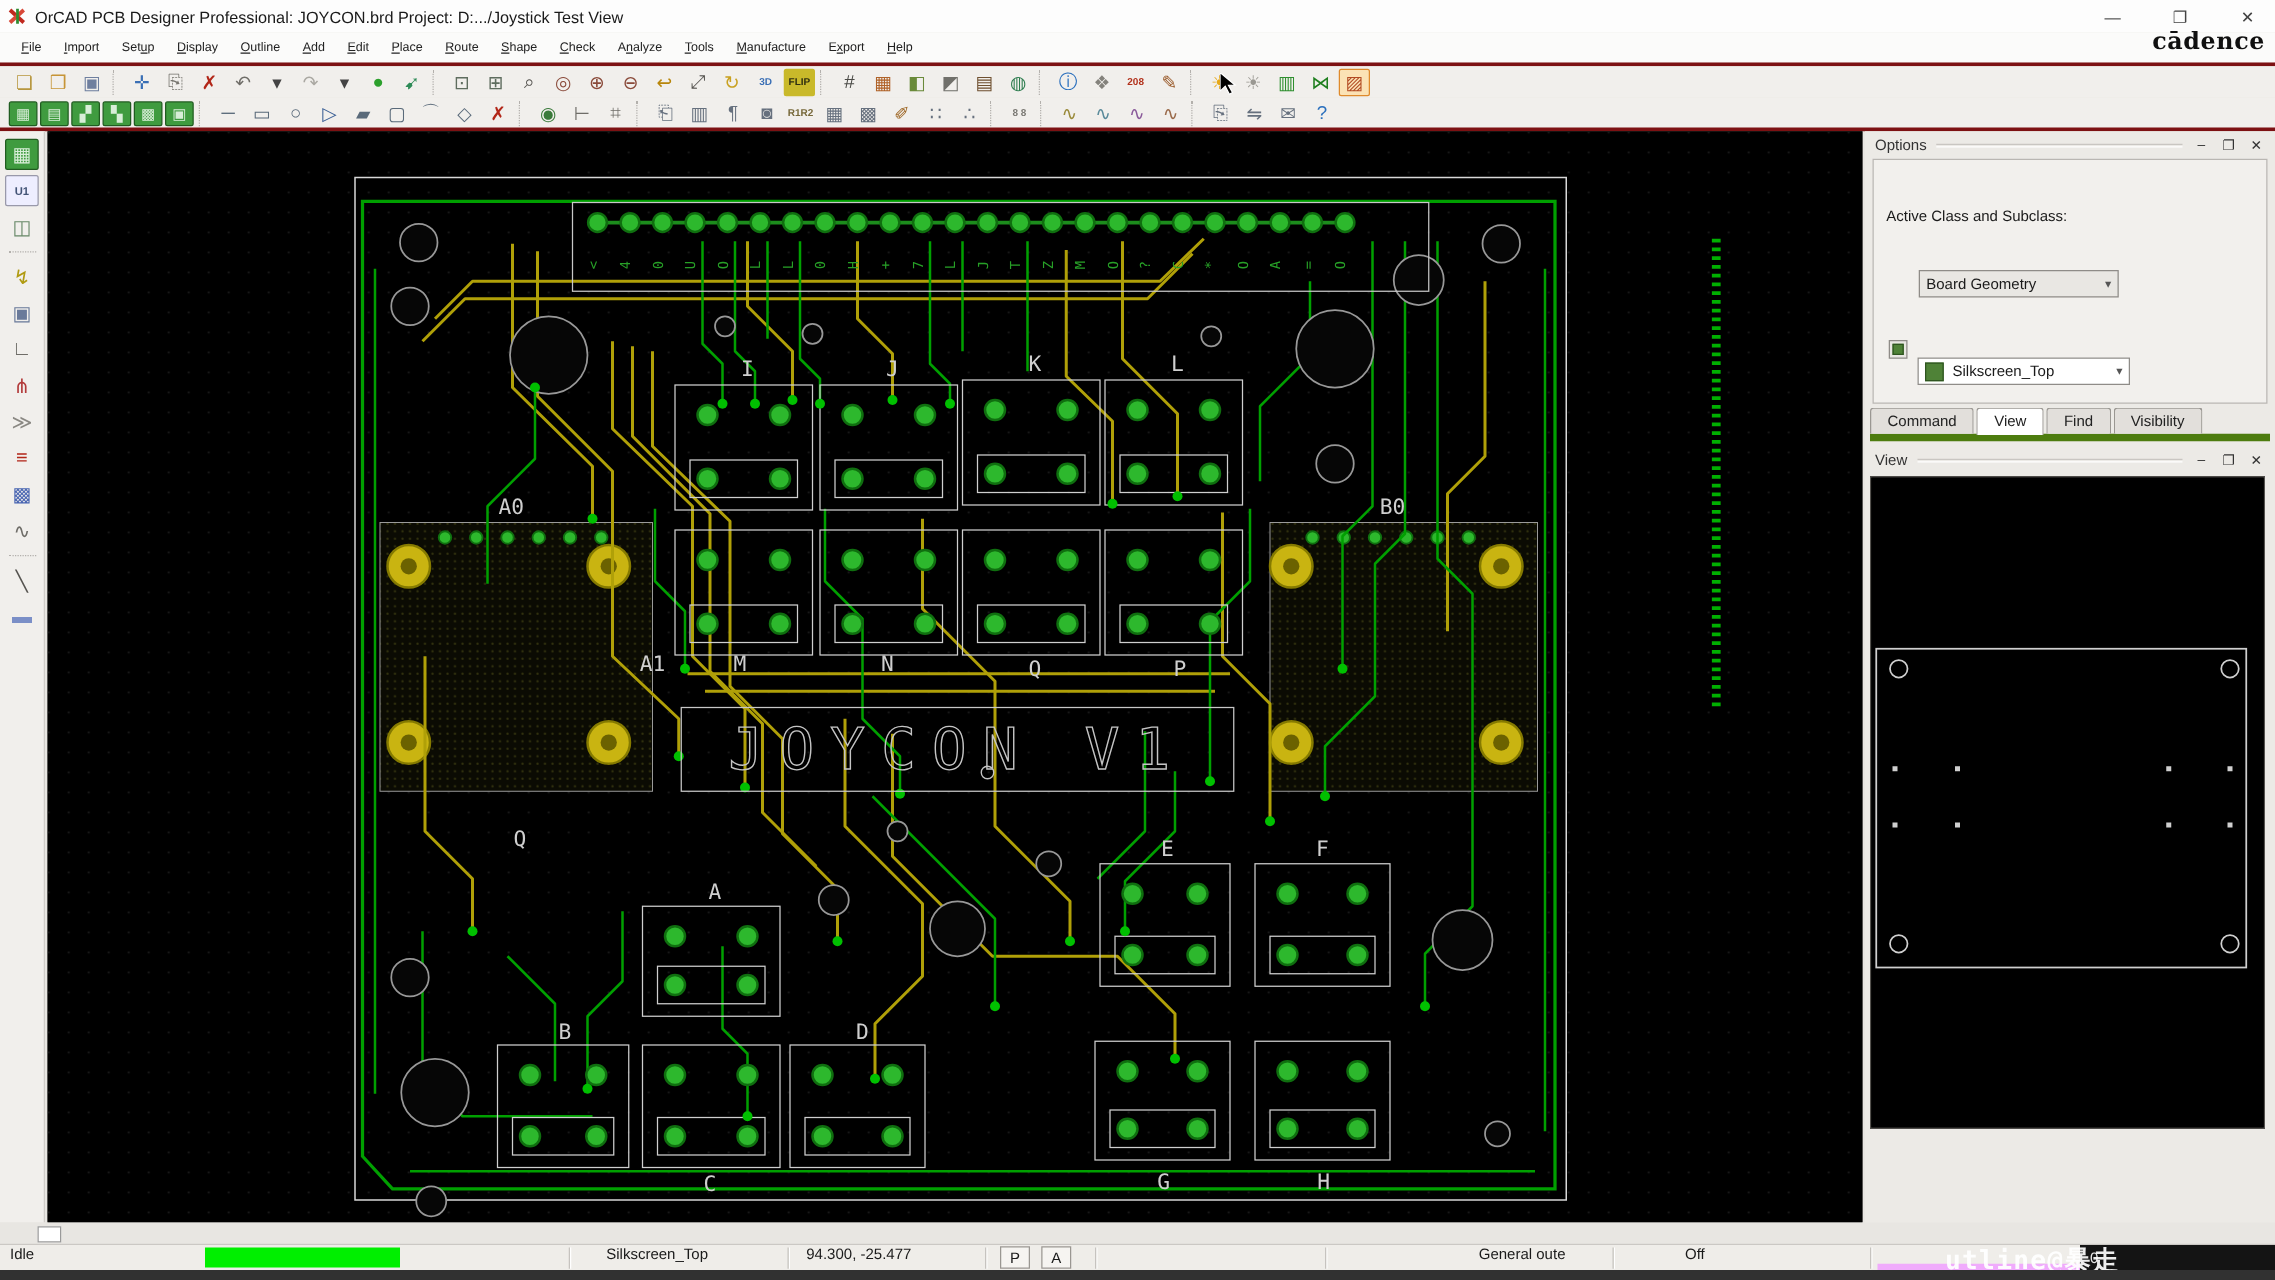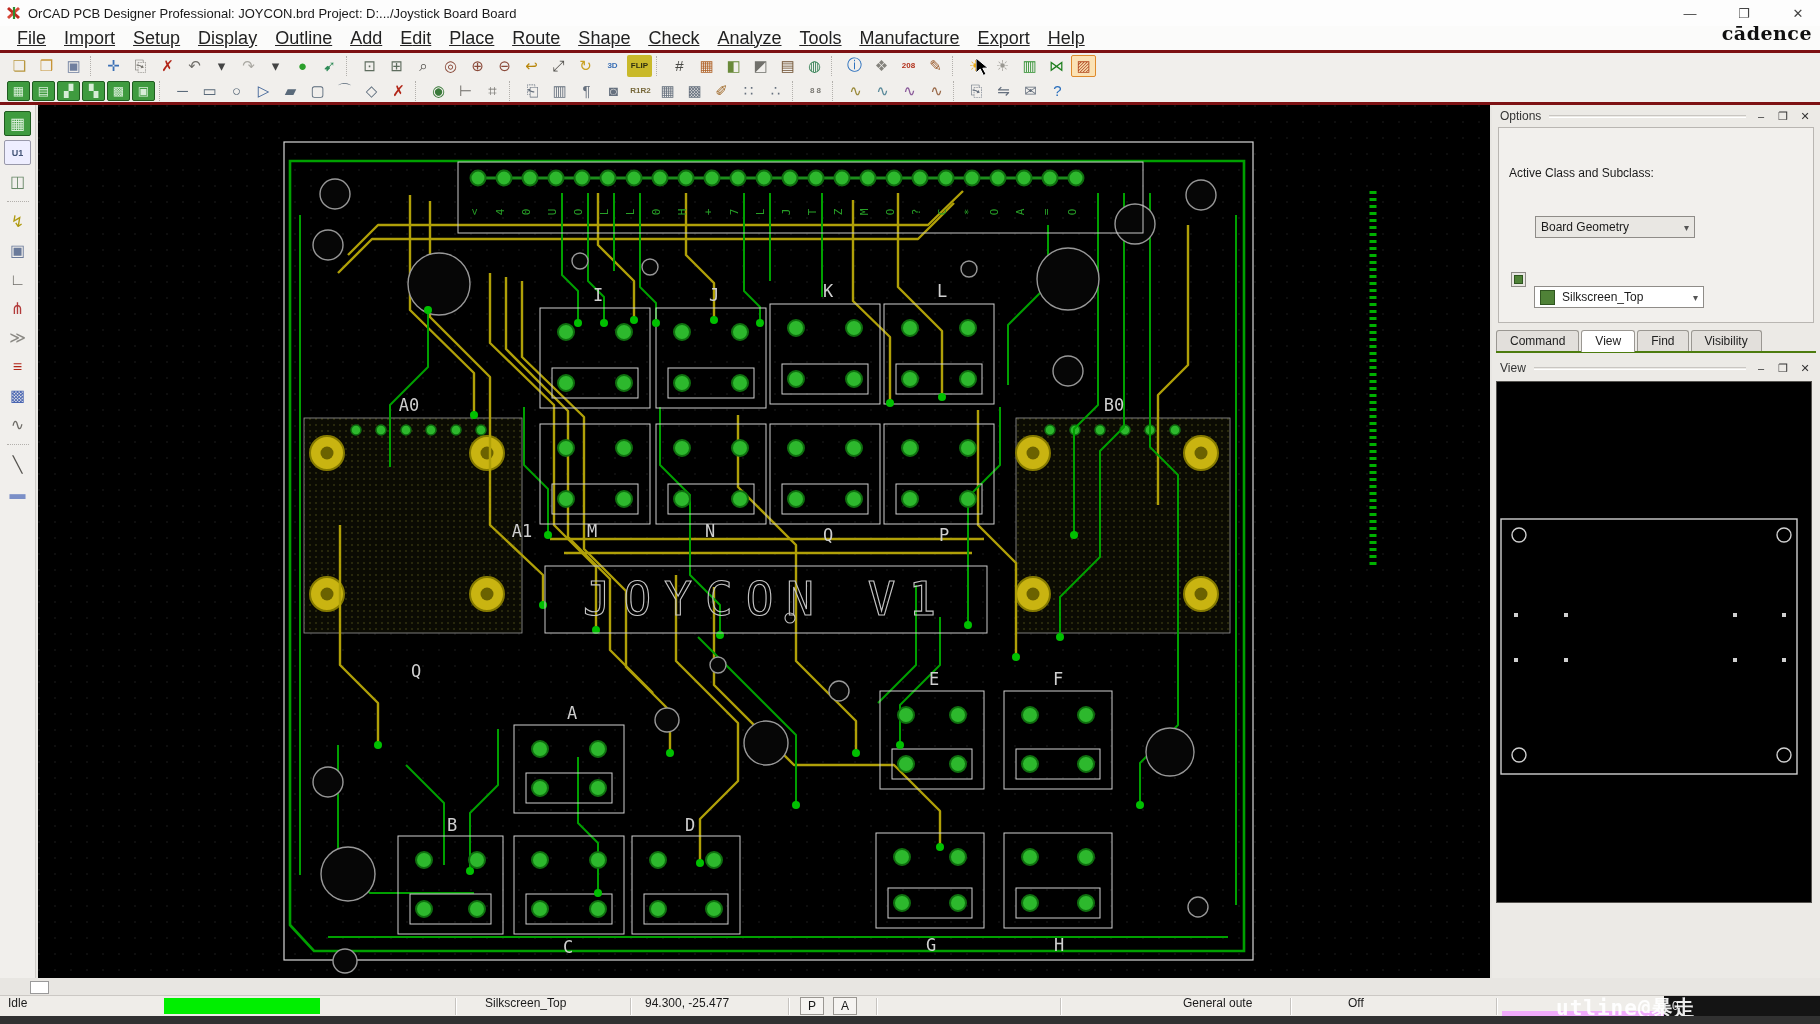--- a/index.html
+++ b/index.html
@@ -10,21 +10,21 @@
   
   #titlebar { position:absolute; left:0; top:0; width:1820px; height:26px; background:#fdfdfd;
     display:flex; align-items:center; padding:0 6px; }
   #titlebar .title { font-size:13px; margin-left:6px; white-space:nowrap; }
   #winbtns { position:absolute; right:10px; top:0; height:26px; display:flex; align-items:center; gap:30px; }
   #winbtns span { font-size:13px; color:#444; width:24px; text-align:center; cursor:default; }
 
   
   #menubar { position:absolute; left:0; top:26px; width:1820px; height:24px; background:#fbfbfa;
     display:flex; align-items:center; padding-left:8px; }
-  .menu-item { padding:3px 9px; font-size:18px; color:#222;text-decoration:underline; }
+  .menu-item { padding:3px 9px; font-size:10px; color:#222; }
   .menu-item u { text-decoration:underline; }
   #brand { position:absolute; right:8px; top:22px; font-size:19px; font-weight:bold; color:#101010;
     letter-spacing:.5px; font-family:"DejaVu Serif", serif; }
 
   .redline { position:absolute; left:0; width:1820px; height:3px; background:#7d1113; }
 
   
   .toolbar { position:absolute; left:0; width:1820px; height:25px; background:#f1efec;
     display:flex; align-items:center; padding-left:6px; }
   .ic { width:25px; height:22px; display:flex; align-items:center; justify-content:center;
@@ -58,21 +58,21 @@
   .combo .cv { flex:1; }
   .combo .chev { color:#555; font-size:10px; }
   #subrow { display:flex; align-items:center; margin-top:12px; }
   #subchk { width:15px; height:15px; border:1px solid #8f8c88; background:#e9e7e3; margin-left:4px;
     display:flex; align-items:center; justify-content:center; }
   #subchk i { display:block; width:9px; height:9px; background:#4f8237; border:1px solid #2f5520; }
   .combo.white { background:#fff; margin-left:8px; width:170px; }
   .swatch { width:15px; height:15px; background:#4f8237; border:1px solid #2f5520; margin-right:7px; }
 
   #tabsrow { display:flex; align-items:flex-end; height:22px; margin:8px 4px 0 4px; gap:2px;
-    border-bottom:2px solid #4d7c0f; }
+    border-bottom:6px solid #4d7c0f; }
   .tab { padding:3px 13px 3px 13px; font-size:12px; background:#e2dfdb; border:1px solid #9a9792;
     border-bottom:none; border-radius:3px 3px 0 0; color:#222; }
   .tab.active { background:#fff; position:relative; top:1px; padding-bottom:4px; }
 
   #viewdock { margin-top:4px; }
   #preview { margin:2px 4px; width:316px; height:522px; background:#000; border:1px solid #55534f; }
 
   
   #gapbar { position:absolute; left:0; top:978px; width:1820px; height:17px; background:#e8e6e2; }
   #cornerbox { position:absolute; left:30px; top:981px; width:19px; height:13px; background:#fff; border:1px solid #9a9a9a; }
@@ -97,21 +97,21 @@
 <body>
 
 <div id="app">
 
   <div id="titlebar">
     <svg width="16" height="16" viewBox="0 0 16 16">
       <path d="M2,3 L13,13" stroke="#c0281e" stroke-width="3" fill="none"></path>
       <path d="M13,3 L2,13" stroke="#d84838" stroke-width="3" fill="none"></path>
       <path d="M8,2 L8,14" stroke="#2e8b2e" stroke-width="2.2" fill="none"></path>
     </svg>
-    <span class="title">OrCAD PCB Designer Professional: JOYCON.brd  Project: D:.../Joystick Board Board</span>
+    <span class="title">OrCAD PCB Designer Professional: JOYCON.brd  Project: D:.../Joystick Test View</span>
     <div id="winbtns">
       <span>—</span>
       <span>❐</span>
       <span>✕</span>
     </div>
   </div>
 
   <div id="menubar">
       <span class="menu-item"><u>F</u>ile</span>
       <span class="menu-item"><u>I</u>mport</span>

